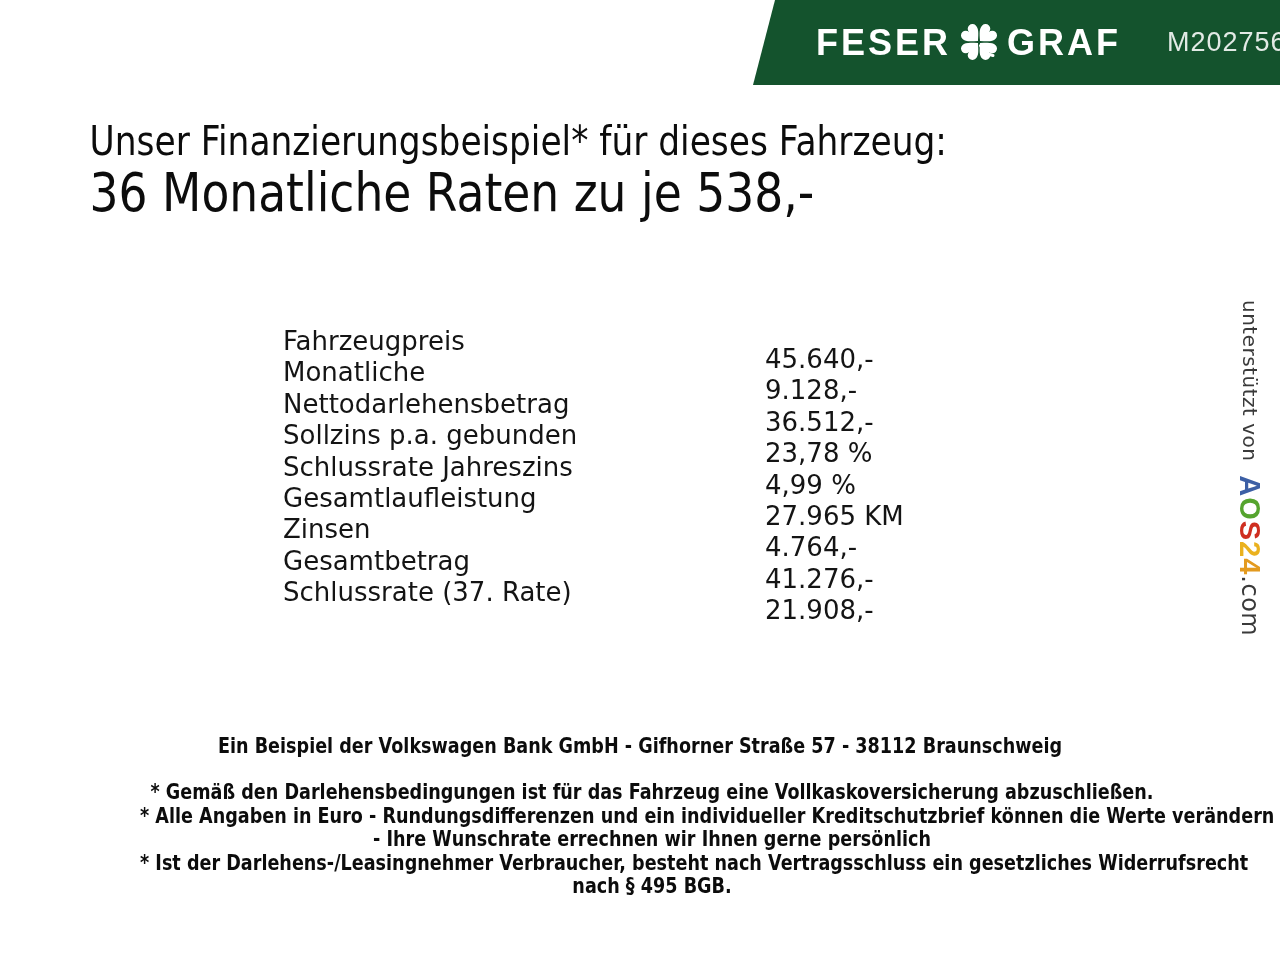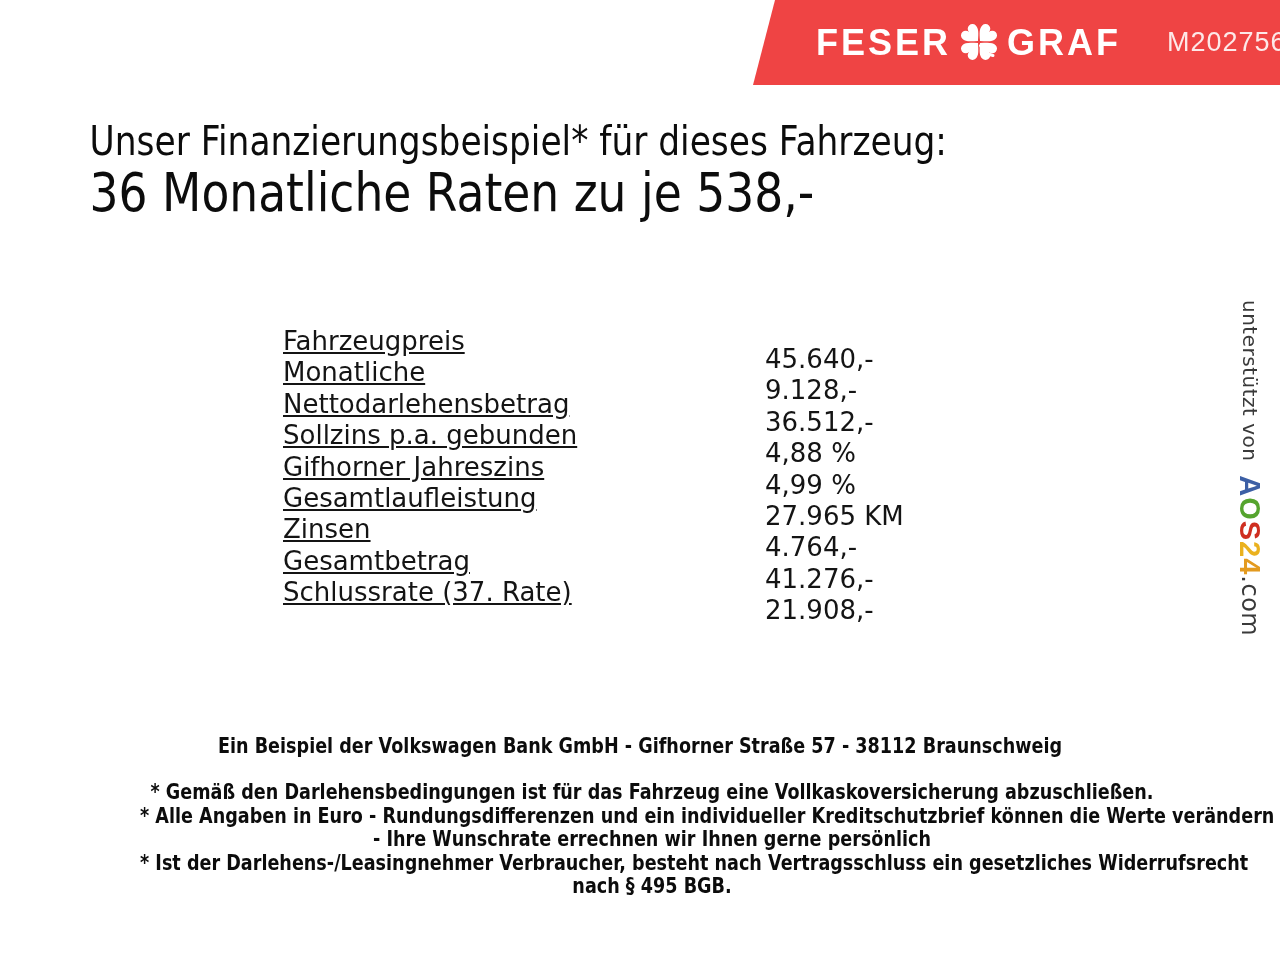--- a/index.html
+++ b/index.html
@@ -47,21 +47,21 @@
   .heading .h1 {
     font-size: 40px; line-height: 46px; white-space: nowrap;
     transform: scaleX(0.86); transform-origin: 50% 50%;
   }
   .heading .h2 {
     font-size: 53px; line-height: 58px; white-space: nowrap;
     transform: scaleX(0.86); transform-origin: 50% 50%;
   }
 
   
-  .fin-table { position: absolute; left: 283px; top: 326px; width: 640px; font-size: 26px; color: #141414; text-decoration: underline; }
+  .fin-table { position: absolute; left: 283px; top: 326px; width: 640px; font-size: 26px; color: #141414; }
   .fin-row { position: relative; height: 31.4px; line-height: 31.4px; white-space: nowrap; }
   .fin-value { position: absolute; left: 482px; top: 18px; }
 
   
   .bank-line {
     position: absolute; left: 0; top: 734px; width: 1280px;
     text-align: center; font-weight: bold; font-size: 22px; line-height: 24px;
     white-space: nowrap; transform: scaleX(0.80); transform-origin: 50% 50%;
     color: #0c0c0c;
   }
@@ -83,21 +83,21 @@
     font-family: "Liberation Sans", sans-serif;
     font-weight: bold; font-size: 29px; letter-spacing: 1px;
   }
   .sidebar-credit .aos-suffix { font-size: 24px; }
 </style>
 </head>
 <body>
 
 <div class="page">
 
-  <div class="banner" style="background:#ef4444">
+  <div class="banner" style="background:#14532d">
     <div class="brand">
       <span>FESER</span>
       <svg class="clover" width="42" height="44" viewBox="-21 -21 42 44" aria-hidden="true">
         <g fill="#ffffff">
           <path transform="rotate(45) translate(0,-1.5)" d="M0 0 C-6.5 -5.5 -9.5 -8.5 -9.5 -12.5 A 4.75 4.75 0 0 1 0 -12.5 A 4.75 4.75 0 0 1 9.5 -12.5 C 9.5 -8.5 6.5 -5.5 0 0 Z"></path>
           <path transform="rotate(135) translate(0,-1.5)" d="M0 0 C-6.5 -5.5 -9.5 -8.5 -9.5 -12.5 A 4.75 4.75 0 0 1 0 -12.5 A 4.75 4.75 0 0 1 9.5 -12.5 C 9.5 -8.5 6.5 -5.5 0 0 Z"></path>
           <path transform="rotate(225) translate(0,-1.5)" d="M0 0 C-6.5 -5.5 -9.5 -8.5 -9.5 -12.5 A 4.75 4.75 0 0 1 0 -12.5 A 4.75 4.75 0 0 1 9.5 -12.5 C 9.5 -8.5 6.5 -5.5 0 0 Z"></path>
           <path transform="rotate(315) translate(0,-1.5)" d="M0 0 C-6.5 -5.5 -9.5 -8.5 -9.5 -12.5 A 4.75 4.75 0 0 1 0 -12.5 A 4.75 4.75 0 0 1 9.5 -12.5 C 9.5 -8.5 6.5 -5.5 0 0 Z"></path>
         </g>
         <path d="M1.5 3.5 C 4.5 9.5 8.5 12.5 14 13.5" stroke="#ffffff" stroke-width="3" fill="none" stroke-linecap="round"></path>
@@ -120,24 +120,24 @@
     <div class="fin-row">
       <span>Monatliche</span>
       <span class="fin-value">9.128,-</span>
     </div>
     <div class="fin-row">
       <span>Nettodarlehensbetrag</span>
       <span class="fin-value">36.512,-</span>
     </div>
     <div class="fin-row">
       <span>Sollzins p.a. gebunden</span>
-      <span class="fin-value">4,88 %</span>
+      <span class="fin-value">23,78 %</span>
     </div>
     <div class="fin-row">
-      <span>Gifhorner Jahreszins</span>
+      <span>Schlussrate Jahreszins</span>
       <span class="fin-value">4,99 %</span>
     </div>
     <div class="fin-row">
       <span>Gesamtlaufleistung</span>
       <span class="fin-value">27.965 KM</span>
     </div>
     <div class="fin-row">
       <span>Zinsen</span>
       <span class="fin-value">4.764,-</span>
     </div>

